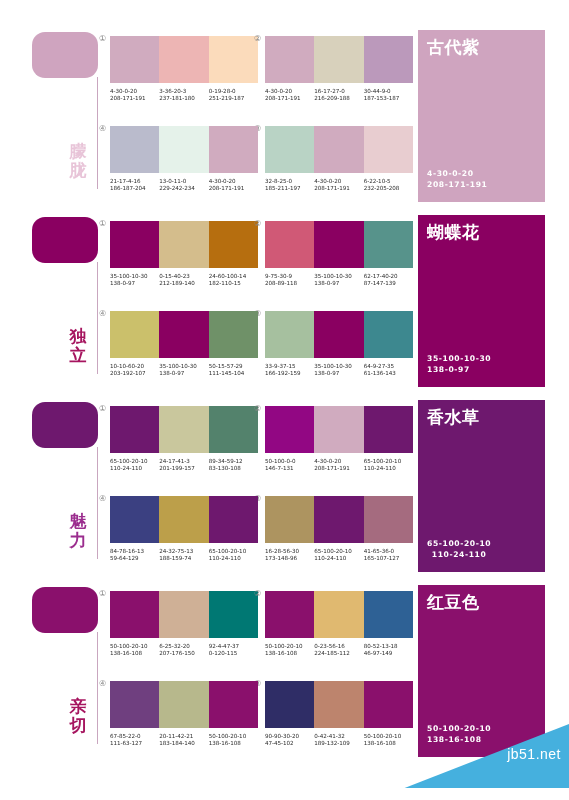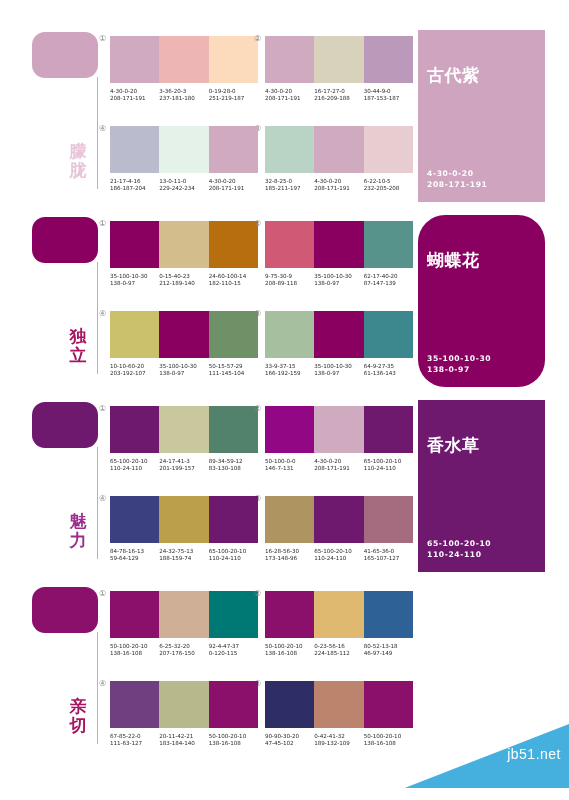--- a/index.html
+++ b/index.html
@@ -61,21 +61,20 @@
   .bigpanel{
     position:absolute;left:418px;top:8px;
     width:127px;height:172px;
     box-sizing:border-box;
   }
   .bigpanel .bigname{
     position:absolute;left:9px;top:6px;
     color:#ffffff;font-size:17px;font-weight:bold;
     letter-spacing:0.5px;
     font-family:"DejaVu Sans","Liberation Sans",sans-serif;
-    margin-top:28px;
   }
   .bigpanel .bigcodes{
     position:absolute;left:9px;bottom:12px;
     color:#ffffff;font-size:7.6px;font-weight:bold;line-height:11px;
     letter-spacing:0.6px;
     font-family:"DejaVu Sans","Liberation Sans",sans-serif;
   }
   .bigpanel .bigcodes span{display:block;}
 
   
@@ -296,21 +295,21 @@
             <div class="cell">
               <div class="cmyk">35-100-10-30</div>
               <div class="rgb">138-0-97</div>
             </div>
             <div class="cell">
               <div class="cmyk">50-15-57-29</div>
               <div class="rgb">111-145-104</div>
             </div>
           </div>
         </div>
-        <div class="bigpanel" style="background: rgb(138, 0, 97); border-radius: 27px;">
+        <div class="bigpanel" style="background: rgb(138, 0, 97);">
           <div class="bigname">蝴蝶花</div>
           <div class="bigcodes">
             <span>35-100-10-30</span>
             <span>138-0-97</span>
           </div>
         </div>
       </div>
       <div class="section" style="position: absolute; left: 0px; top: 392px; width: 569px;">
         <div class="key-chip" style="background: rgb(110, 24, 110);"></div>
         <div class="key-rule"></div>
@@ -399,21 +398,21 @@
             <div class="cell">
               <div class="cmyk">24-32-75-13</div>
               <div class="rgb">188-159-74</div>
             </div>
             <div class="cell">
               <div class="cmyk">65-100-20-10</div>
               <div class="rgb">110-24-110</div>
             </div>
           </div>
         </div>
-        <div class="bigpanel" style="background: rgb(110, 24, 110);">
+        <div class="bigpanel" style="background: rgb(110, 24, 110); text-align: center;">
           <div class="bigname">香水草</div>
           <div class="bigcodes">
             <span>65-100-20-10</span>
             <span>110-24-110</span>
           </div>
         </div>
       </div>
       <div class="section" style="position: absolute; left: 0px; top: 577px; width: 569px;">
         <div class="key-chip" style="background: rgb(138, 16, 108);"></div>
         <div class="key-rule"></div>
@@ -502,20 +501,27 @@
             <div class="cell">
               <div class="cmyk">20-11-42-21</div>
               <div class="rgb">183-184-140</div>
             </div>
             <div class="cell">
               <div class="cmyk">50-100-20-10</div>
               <div class="rgb">138-16-108</div>
             </div>
           </div>
         </div>
+        <div class="bigpanel" style="background: rgb(138, 16, 108);">
+          <div class="bigname">红豆色</div>
+          <div class="bigcodes">
+            <span>50-100-20-10</span>
+            <span>138-16-108</span>
+          </div>
+        </div>
       </div>
     </div>
 
   <div class="wm">
     <div class="tri"></div>
     <div class="wmurl">jb51.net</div>
   </div>
 </div>
 
 </body></html>

